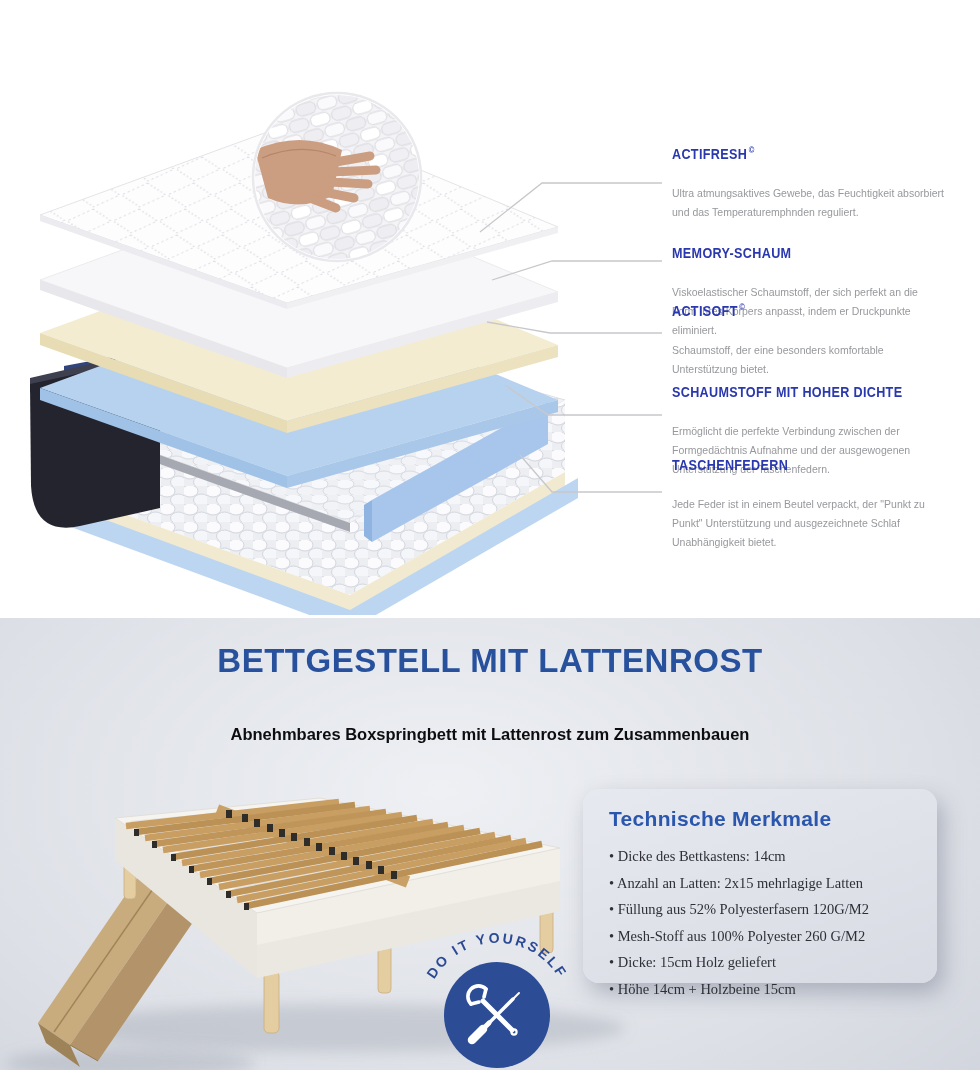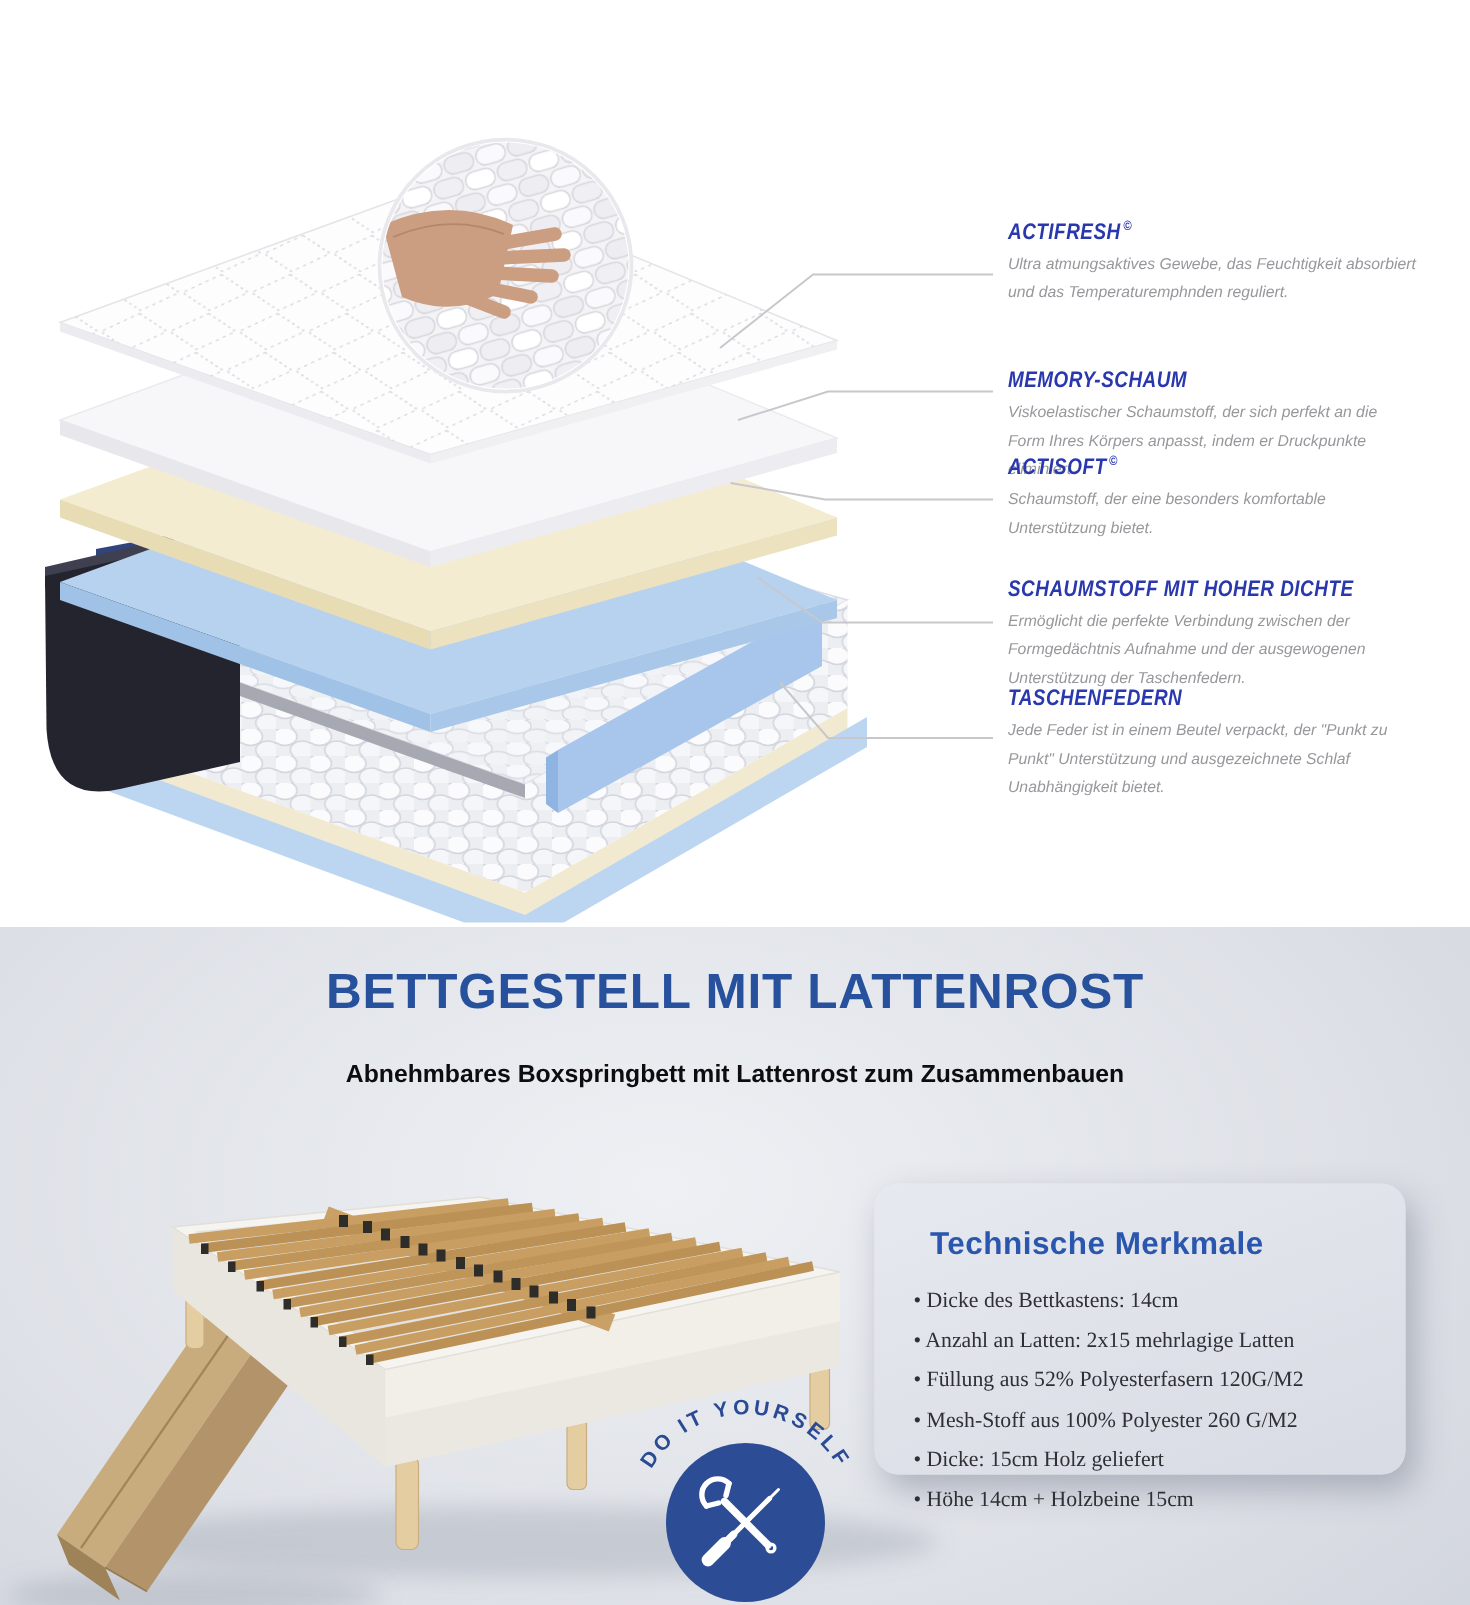--- a/index.html
+++ b/index.html
@@ -2,38 +2,38 @@
 <html><head>
 <meta charset="utf-8">
 <style>
   html,body{margin:0;padding:0;background:#ffffff;}
   .page{position:relative;width:980px;height:1070px;overflow:hidden;background:#ffffff;
         font-family:"Liberation Sans",sans-serif;}
   svg text{font-family:"Liberation Sans",sans-serif;}
 
   
   .diagram-svg{position:absolute;left:0;top:0;}
-  .layer-label{position:absolute;left:672px;width:272px;font-style:italic;}
+  .layer-label{position:absolute;left:672px;width:272px;}
   .layer-label h3{margin:0;font-size:15px;font-weight:700;color:#2a38ae;letter-spacing:.4px;
                   transform:scaleX(.84);transform-origin:left top;white-space:nowrap;}
   .layer-label h3 sup{font-size:9px;margin-left:2px;}
-  .layer-label p{margin:4px 0 0;font-size:10.5px;line-height:1.8;color:#97989c;}
+  .layer-label p{margin:22px 0 0;font-size:10.5px;line-height:1.8;color:#97989c;}
 
   
   .bottom{position:absolute;left:0;top:618px;width:980px;height:455px;
           background:radial-gradient(95% 125% at 45% 38%, #eef0f4 0%, #dde0e6 52%, #c7cbd5 100%);}
   .bottom-title{margin:0;padding-top:24px;text-align:center;font-size:33px;font-weight:700;
                 color:#27509d;letter-spacing:.5px;}
-  .bottom-subtitle{margin:27px 0 0;text-align:center;font-size:16.5px;font-weight:700;color:#0d0d0f;}
+  .bottom-subtitle{margin:45px 0 0;text-align:center;font-size:16.5px;font-weight:700;color:#0d0d0f;}
 
   .features-panel{position:absolute;left:583px;top:171px;width:354px;height:194px;border-radius:16px;
                   background:linear-gradient(160deg,#e6e9ef 0%,#d8dbe3 100%);
                   box-shadow:6px 10px 22px rgba(110,118,138,.45);box-sizing:border-box;
                   padding:18px 20px 0 26px;}
-  .features-panel h2{margin:11px;font-size:21px;font-weight:700;color:#2a56ae;letter-spacing:.3px;}
+  .features-panel h2{margin:0;font-size:21px;font-weight:700;color:#2a56ae;letter-spacing:.3px;}
   .features-panel ul{margin:12px 0 0;padding:0;list-style:none;}
   .features-panel li{font-size:14.5px;line-height:26.5px;color:#2e3036;font-family:Liberation Serif, serif;}
   .features-panel li::before{content:"• ";color:#2e3036;}
 
   .bottom-art{position:absolute;left:0;top:115px;}
 </style>
 </head>
 <body>
 
 <div class="page">

